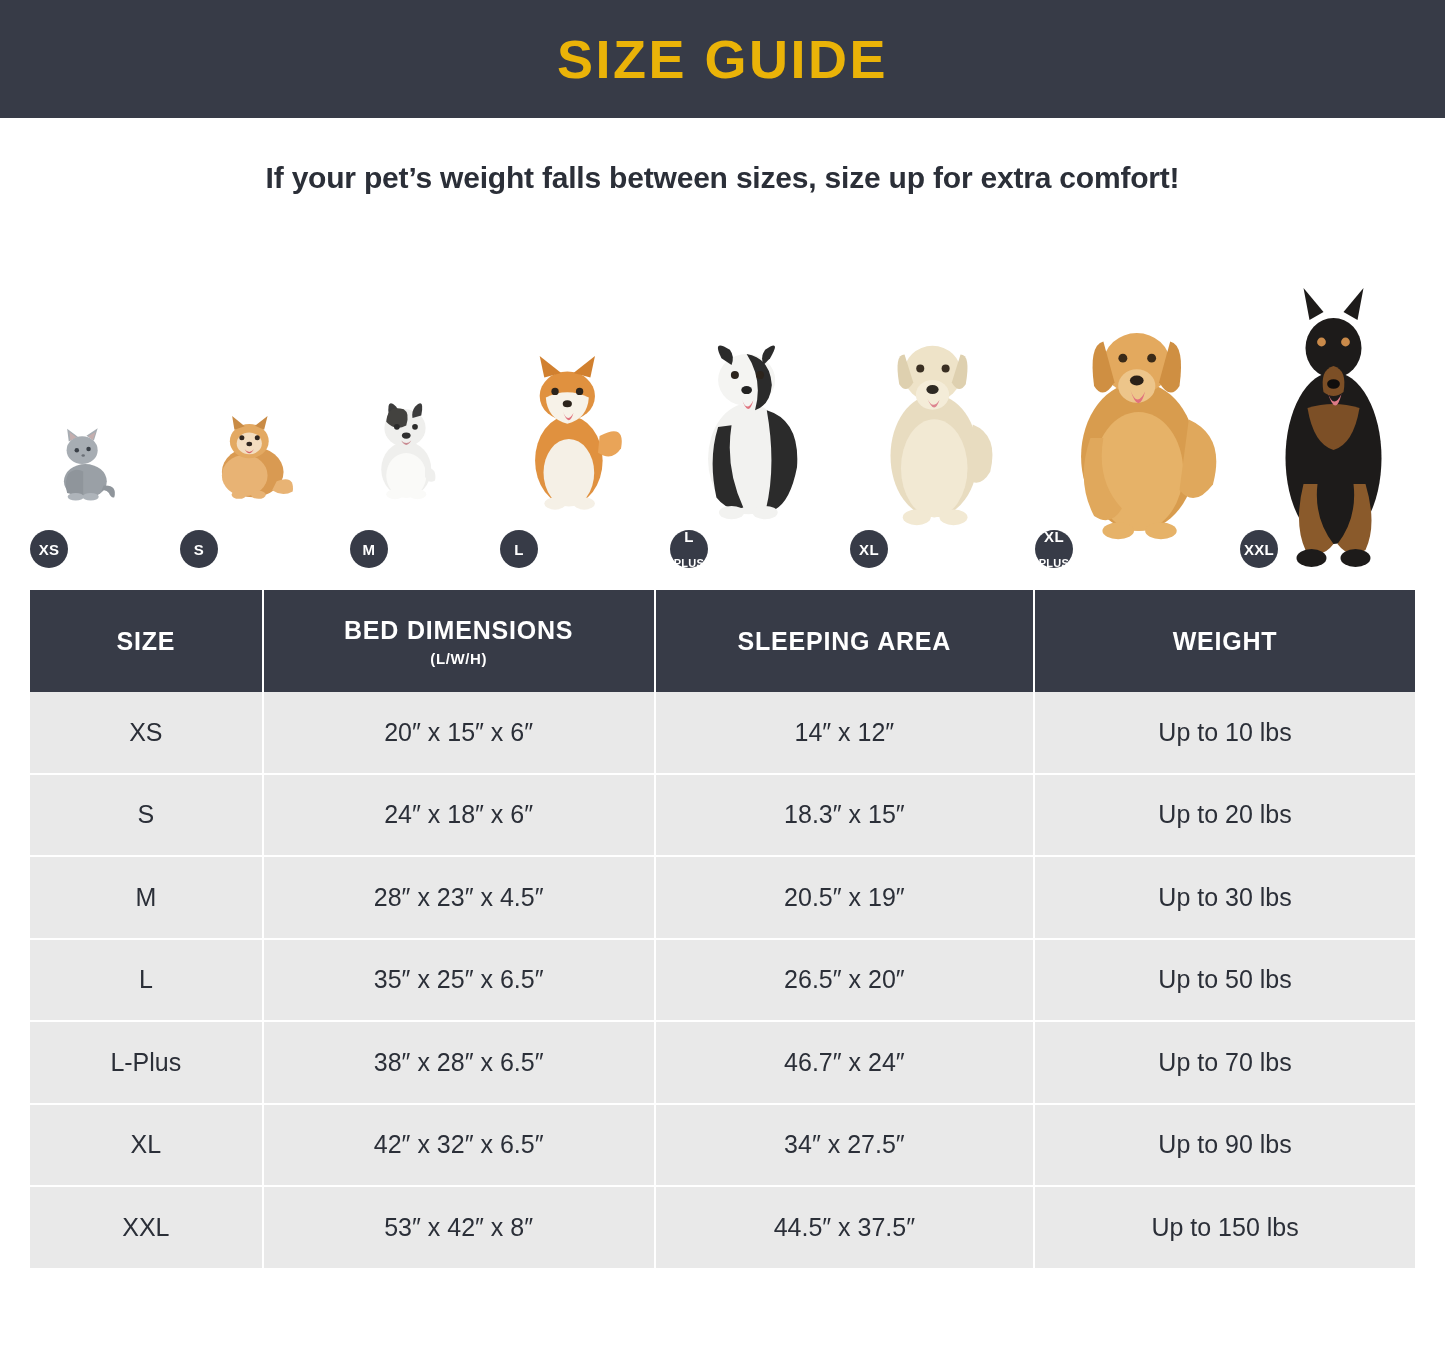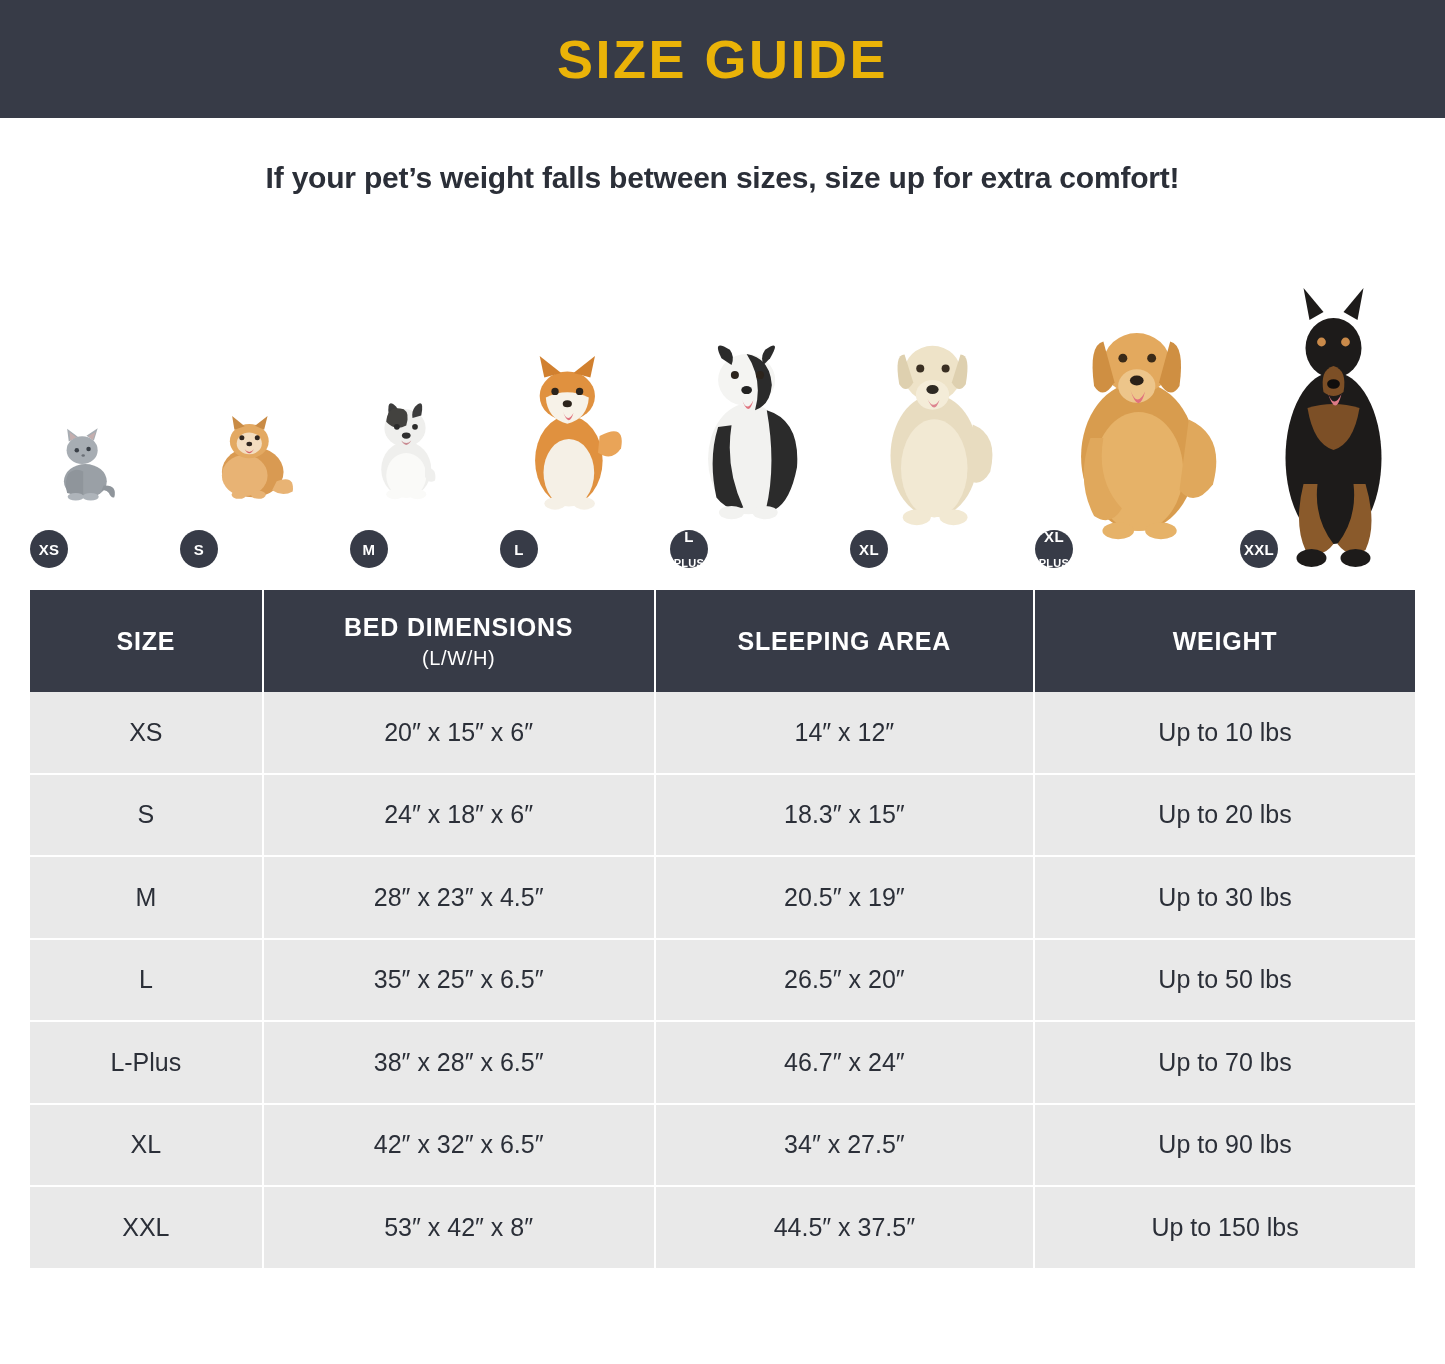--- a/index.html
+++ b/index.html
@@ -100,24 +100,24 @@
     font-weight: bold;
     letter-spacing: 0.8px;
     height: 86px;
     vertical-align: middle;
     border-right: 2px solid #ffffff;
     padding: 8px 6px;
   }
   table.size-table thead th:last-child { border-right: none; }
   .th-sub {
     display: block;
-    font-size: 20px;
+    font-size: 15px;
     letter-spacing: 0.6px;
     margin-top: 5px;
-    font-weight: normal;
+    font-weight: bold;
   }
   table.size-table tbody td {
     background: #e9e9e9;
     height: 80.5px;
     text-align: center;
     font-size: 25px;
     color: #2b2f38;
     border-bottom: 2px solid #ffffff;
     border-right: 2px solid #ffffff;
     padding: 0 6px;

